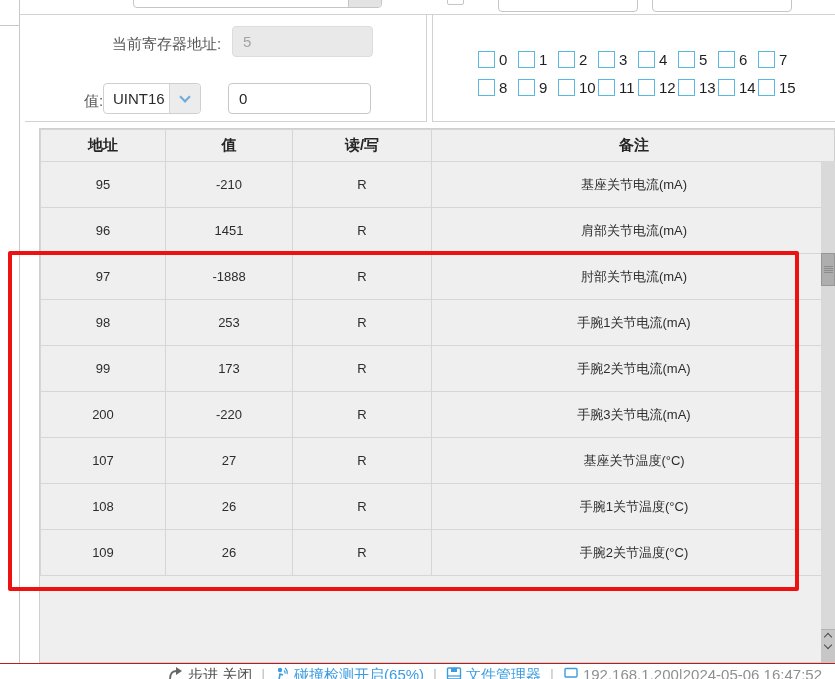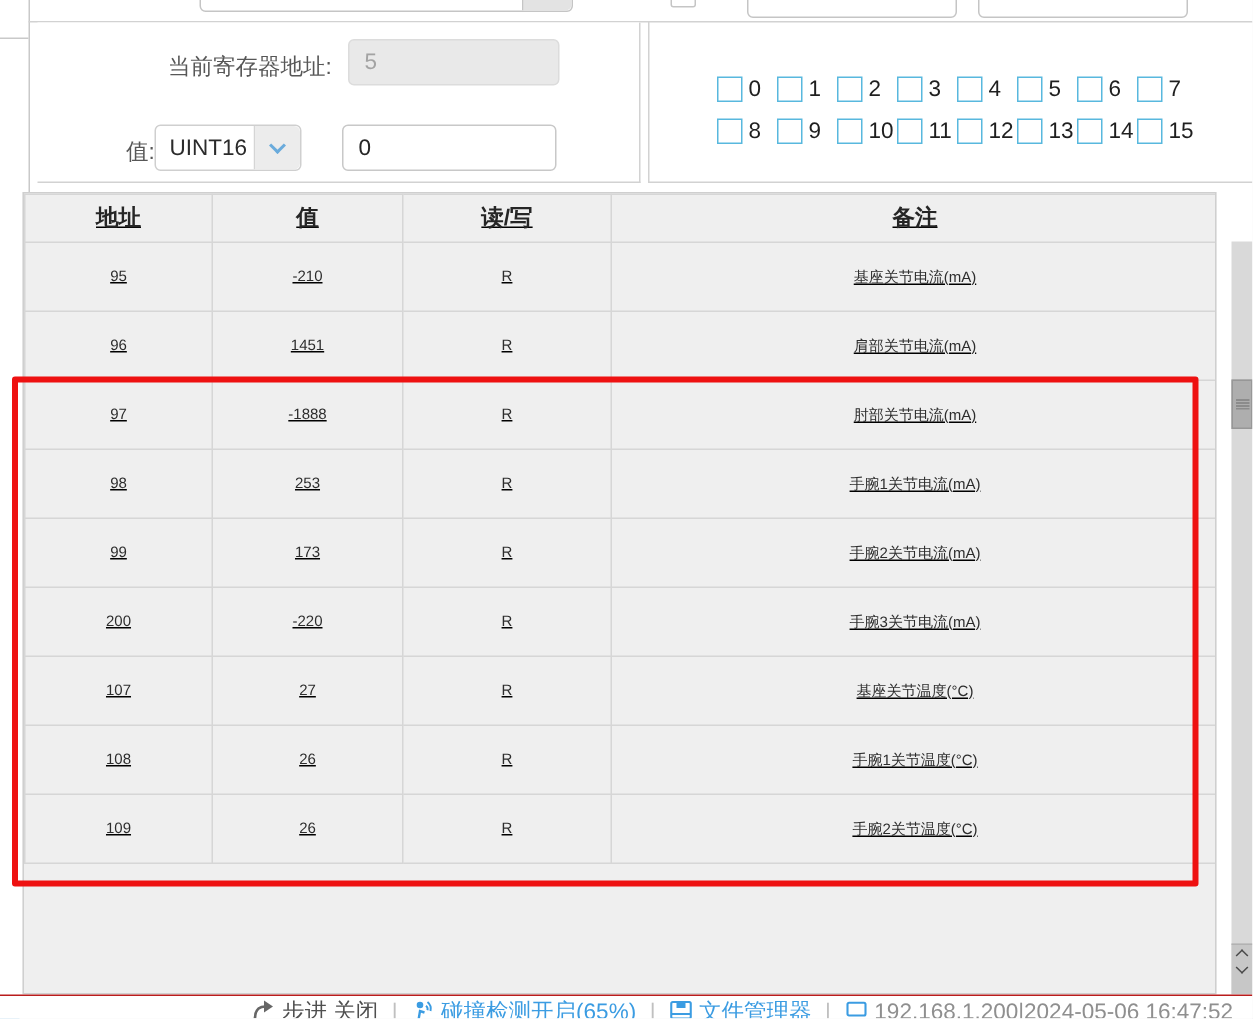--- a/index.html
+++ b/index.html
@@ -43,26 +43,26 @@
   
   .panel-right { position:absolute; left:432px; top:14px; width:403px; height:108px;
     background:#fff; border:1px solid #d2d2d2; border-right:none; }
   .bit-row { position:absolute; left:45px; display:flex; }
   .bit-row.r1 { top:36px; } .bit-row.r2 { top:64px; }
   .bit-item { width:40px; display:flex; align-items:center; }
   .bit-box { width:17px; height:17px; background:#fff; border:1px solid #58b8de; flex:none; }
   .bit-label { font-size:15px; color:#1f1f1f; margin-left:4px; }
 
   
-  .table-wrap { position:absolute; left:15px; top:128px; width:796px; height:535px;
-    overflow:hidden; border:1px solid #cfcfcf; background:#efefef;text-decoration:underline; }
+  .table-wrap { position:absolute; left:39px; top:128px; width:796px; height:535px;
+    overflow:hidden; border:1px solid #cfcfcf; background:#efefef; }
   table { border-collapse:collapse; width:796px; table-layout:fixed; }
   th,td { border:1px solid #d6d6d6; text-align:center; background:#efefef; overflow:hidden; }
   th { height:32px; font-size:15px; font-weight:bold; color:#262626; }
-  td { height:46px; font-size:10px; font-weight:normal; color:#2d2d2d; }
+  td { height:46px; font-size:13px; font-weight:normal; color:#2d2d2d; }
   col.c1{width:125px} col.c2{width:127px} col.c3{width:139px} col.c4{width:405px}
 
   
   .vscroll { position:absolute; left:821px; top:161px; width:14px; height:502px; background:#d9d9d9; }
   .vthumb { position:absolute; left:0; top:92px; width:14px; height:33px;
     background:#aeaeae; border:1px solid #979797; }
   .grip { position:absolute; left:2px; top:12px; width:9px; height:7px;
     background:repeating-linear-gradient(#8c8c8c 0 1px, transparent 1px 2px); }
   .vbtns { position:absolute; left:0; top:468px; width:14px; height:34px;
     background:#c7c7c7; border-top:1px solid #b2b2b2; }

